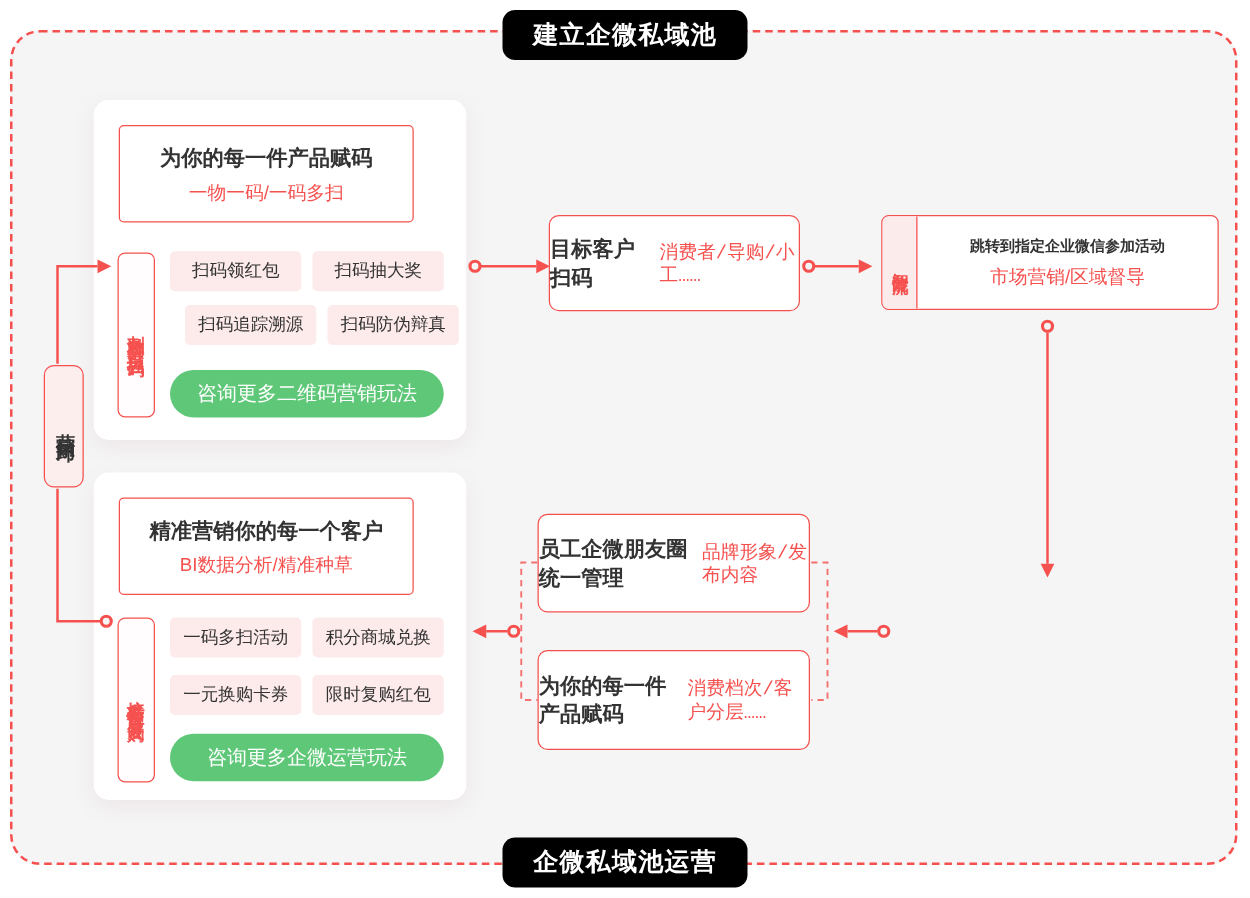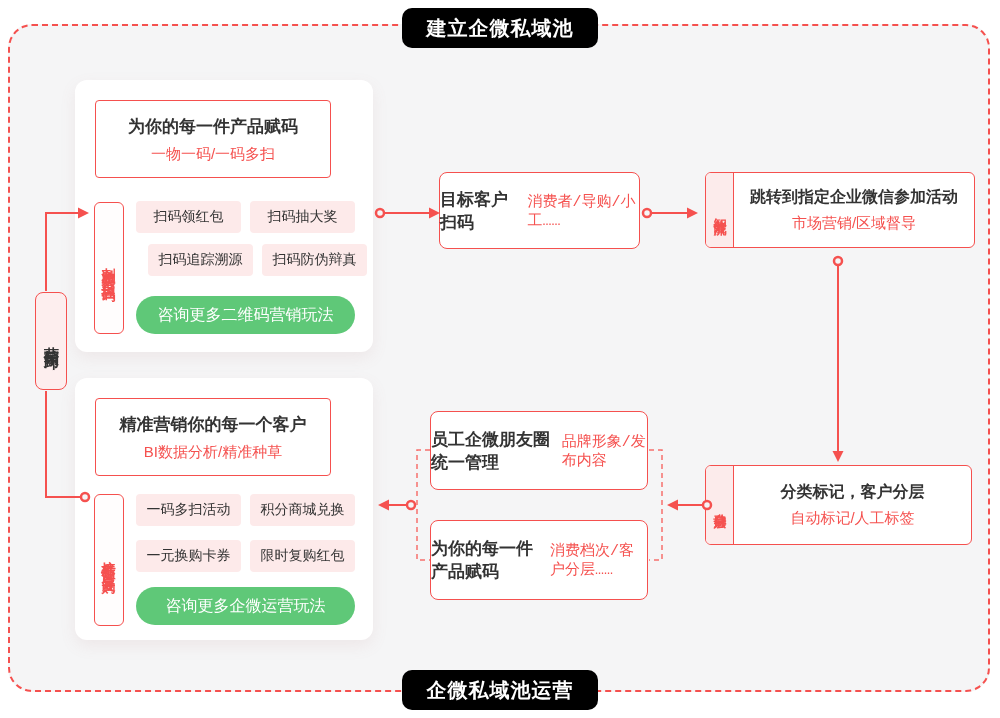--- a/index.html
+++ b/index.html
@@ -82,21 +82,21 @@
   .tag-box  { left:705px; top:465px; width:267px; height:80px; }
   .labeled-box .lbl {
     width:28px; background:#fcebeb; border-right:1px solid #f5504e;
     color:#f5514f; font-size:13px; font-weight:bold;
     writing-mode:vertical-lr; letter-spacing:1px;
     display:flex; align-items:center; justify-content:center;
   }
   .labeled-box .body {
     flex:1; display:flex; flex-direction:column; align-items:center; justify-content:center; gap:6px;
   }
-  .labeled-box .t { font-size:16px; font-weight:bold; color:#333333; }
+  .labeled-box .t { font-size:12px; font-weight:bold; color:#333333; }
   .labeled-box .s { font-size:15px; color:#f5514f; }
 
   .loop-box {
     position:absolute; left:35px; top:292px; width:32px; height:98px;
     background:#fdeeee; border:1px solid #f5504e; border-radius:8px;
     color:#333333; font-size:15px; font-weight:bold;
     writing-mode:vertical-lr; letter-spacing:3px;
     display:flex; align-items:center; justify-content:center; z-index:2;
   }
 
@@ -184,27 +184,20 @@
   </div>
 
   <div class="labeled-box jump-box">
     <div class="lbl">智能分流</div>
     <div class="body">
       <div class="t">跳转到指定企业微信参加活动</div>
       <div class="s">市场营销/区域督导</div>
     </div>
   </div>
 
-  <div class="labeled-box tag-box">
-    <div class="lbl">自动分层</div>
-    <div class="body">
-      <div class="t">分类标记，客户分层</div>
-      <div class="s">自动标记/人工标签</div>
-    </div>
-  </div>
 
   <div class="plain-box moments-box">
     <div class="t">员工企微朋友圈统一管理</div>
     <div class="s">品牌形象/发布内容</div>
   </div>
   <div class="plain-box groups-box">
     <div class="t">为你的每一件产品赋码</div>
     <div class="s">消费档次/客户分层……</div>
   </div>
 

